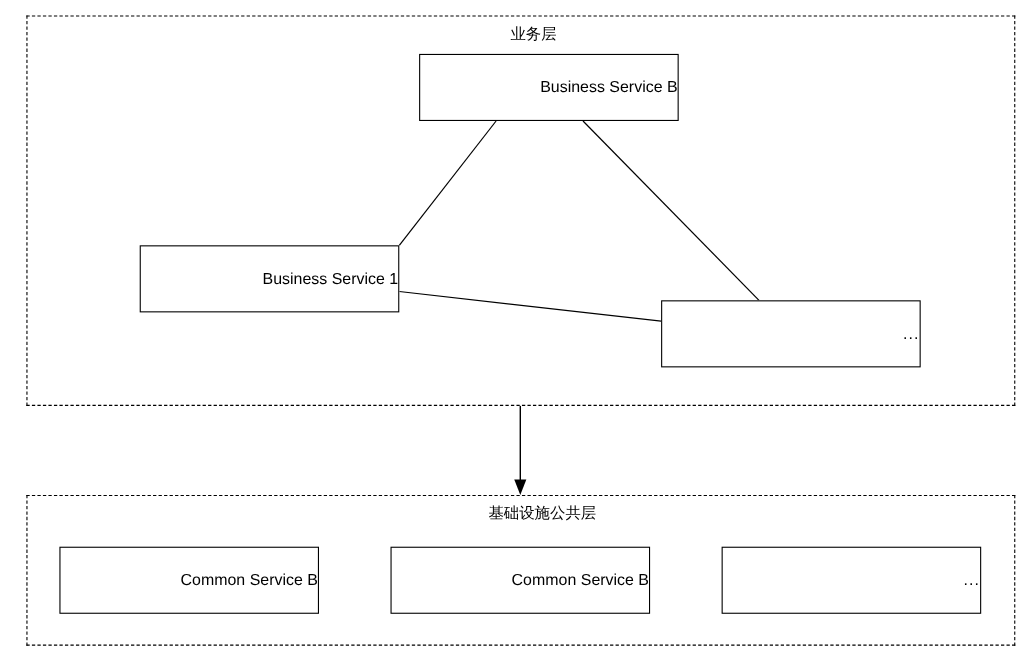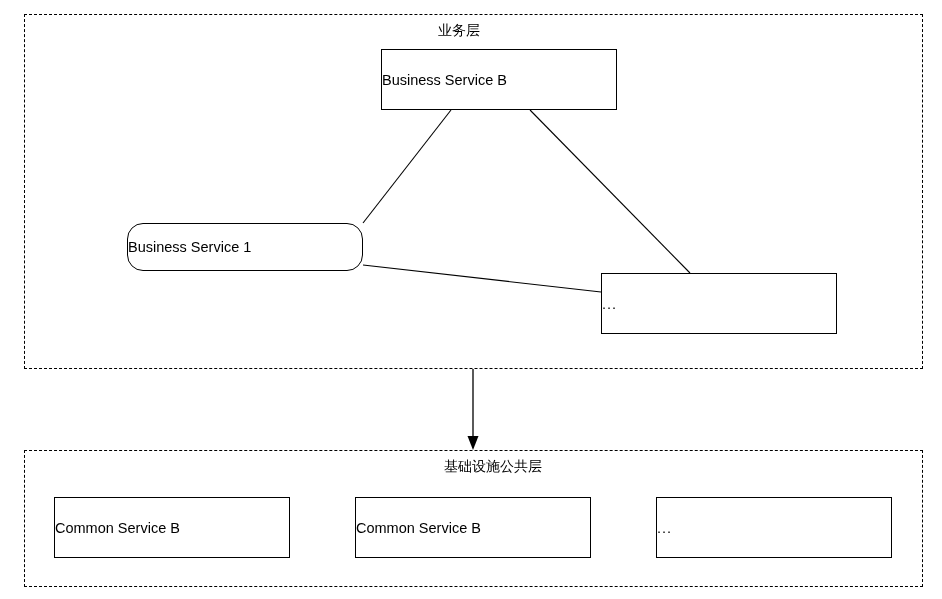--- a/index.html
+++ b/index.html
@@ -38,52 +38,51 @@
   .layer-title {
     position: absolute;
     font-size: 14px;
     color: #000000;
     line-height: 18px;
     text-align: center;
     white-space: nowrap;
     transform: translateX(-50%);
   }
   #layer-business-title {
-    left: 459px;
+    left: 485px;
     top: 21px;
   }
   #layer-infra-title {
     left: 473px;
     top: 457px;
     margin-left: 20px;
   }
   .node-box {
     position: absolute;
     border: 1px solid #000000;
     background: #ffffff;
     box-sizing: border-box;
     display: flex;
     align-items: center;
-    justify-content: flex-start;
+    justify-content: flex-end;
     font-size: 14.5px;
     color: #000000;
     white-space: nowrap;
   }
   #node-business-service-b {
     left: 381px;
     top: 49px;
     width: 236px;
     height: 61px;
   }
   #node-business-service-1 {
     left: 127px;
     top: 223px;
     width: 236px;
-    height: 48px;
-    border-radius: 16px;
+    height: 61px;
   }
   #node-business-more {
     left: 601px;
     top: 273px;
     width: 236px;
     height: 61px;
   }
   #node-common-service-b-1 {
     left: 54px;
     top: 497px;

